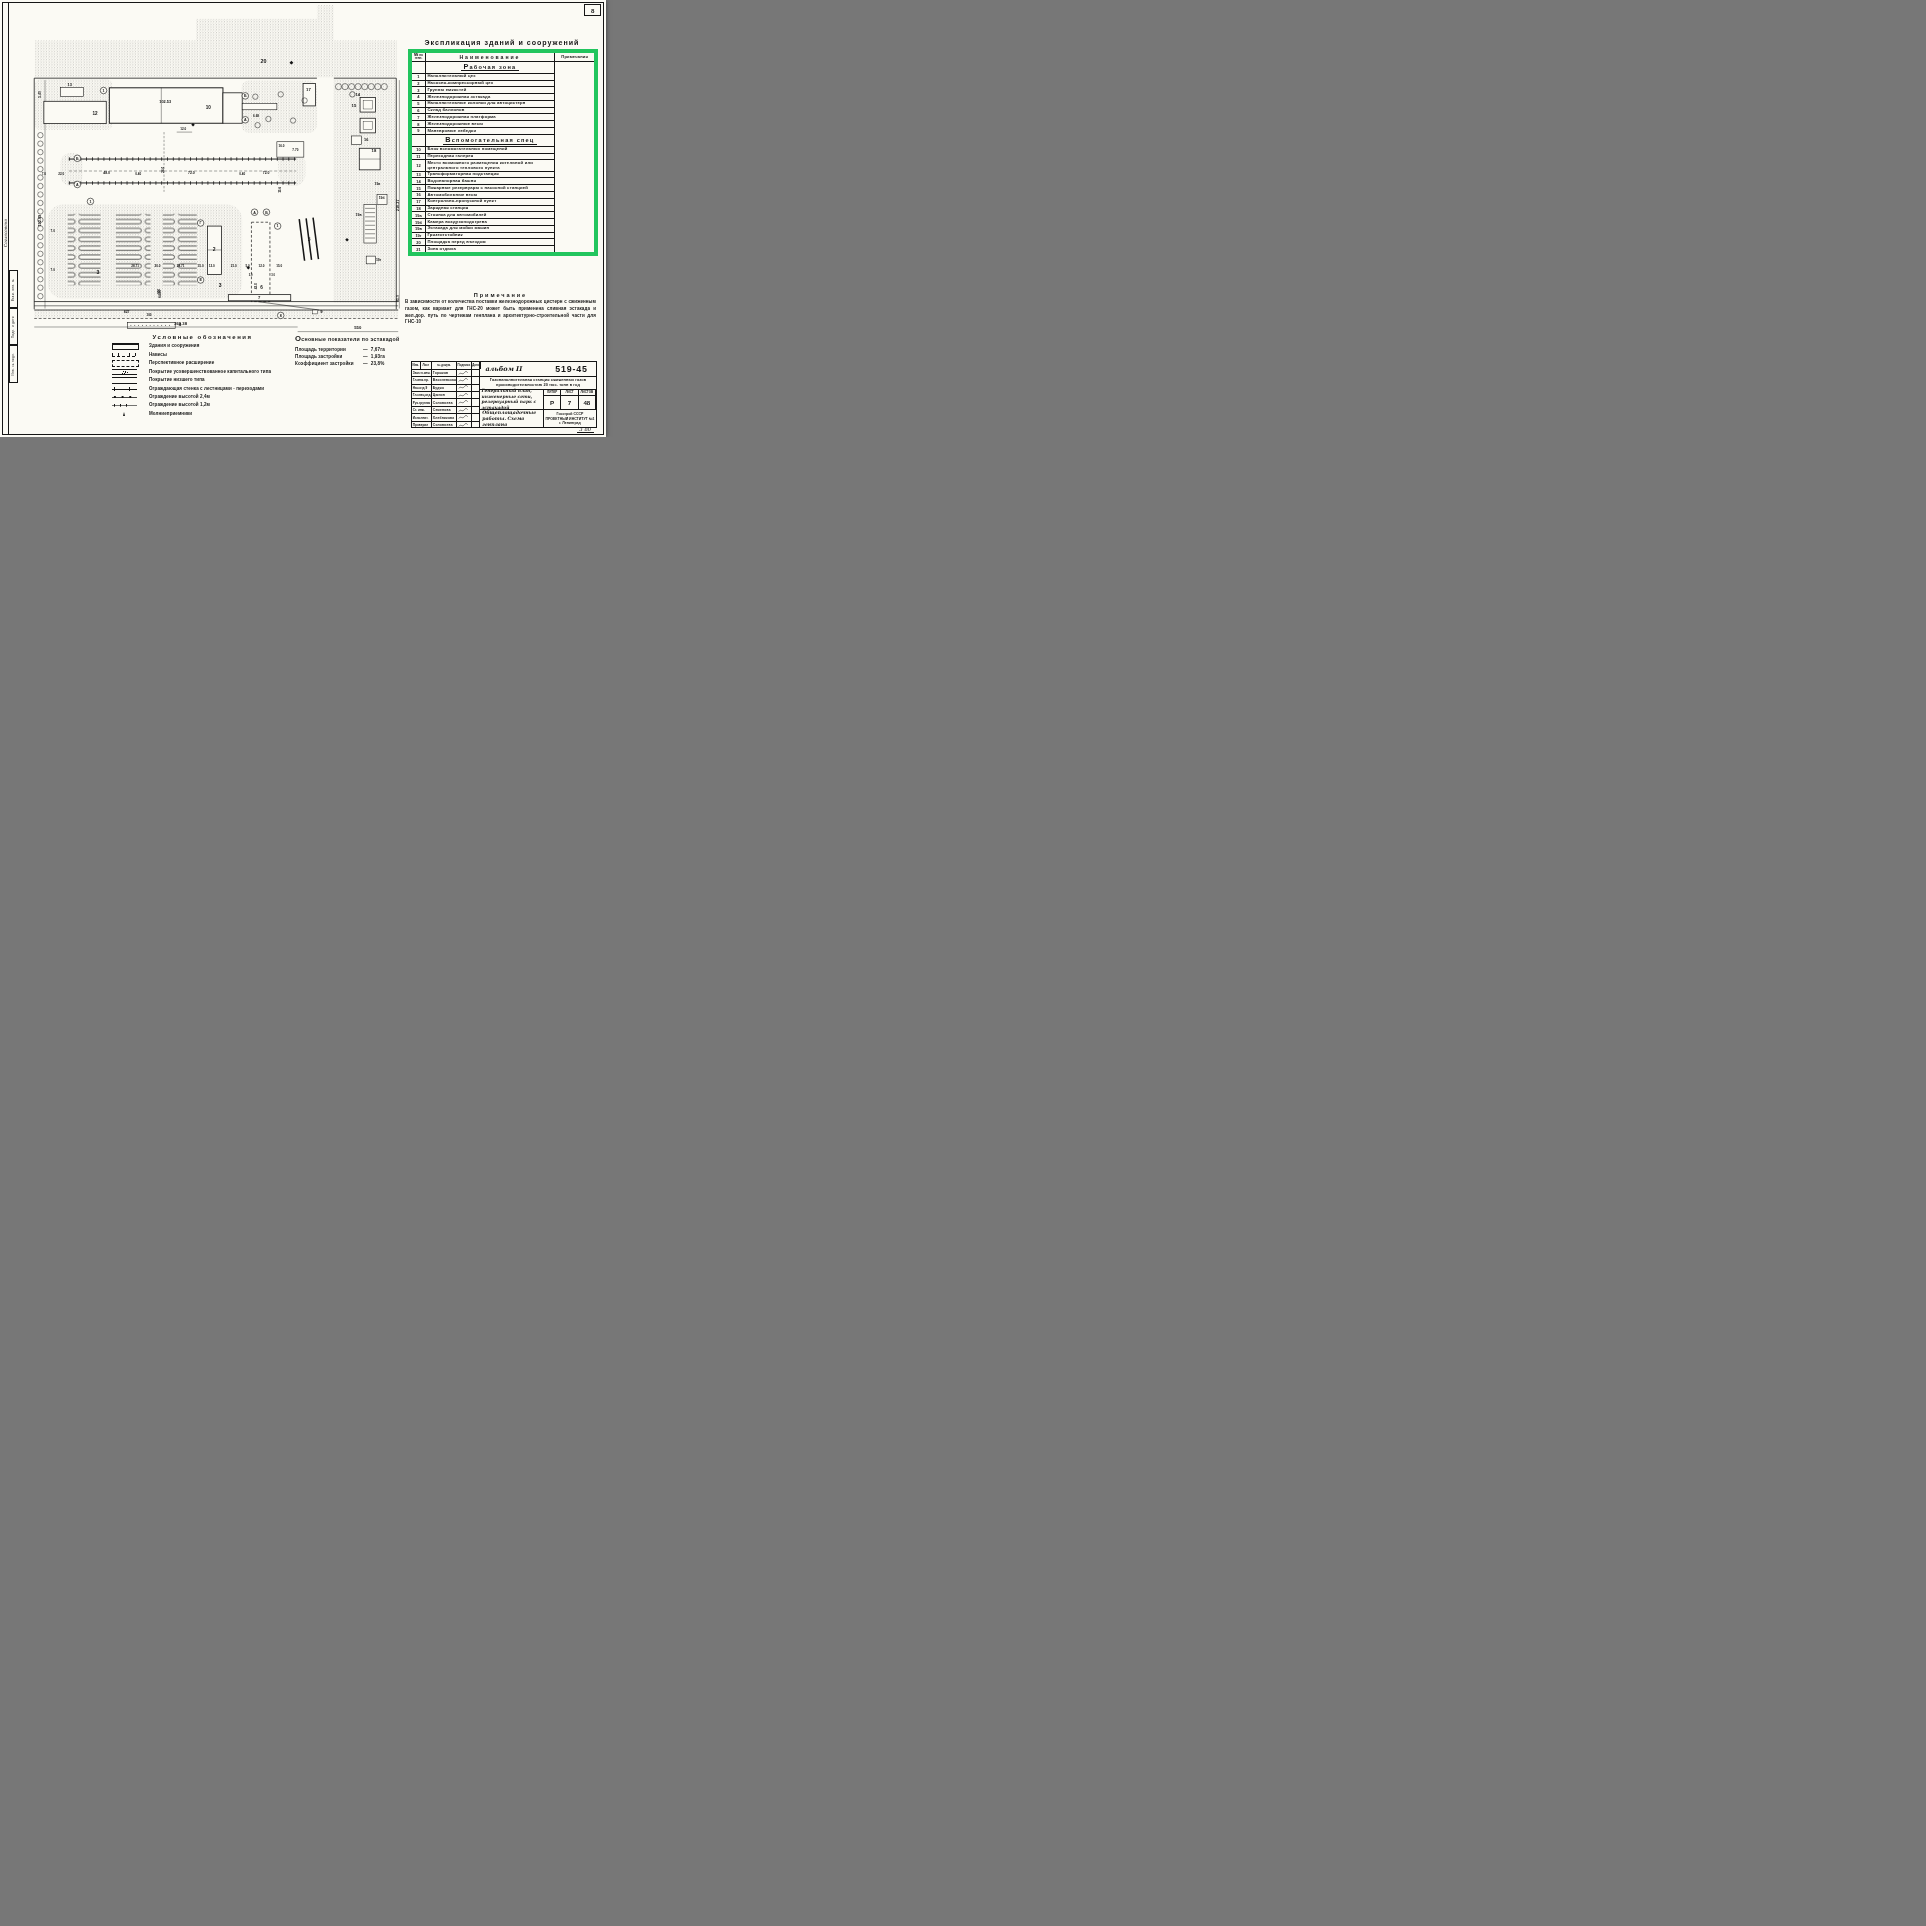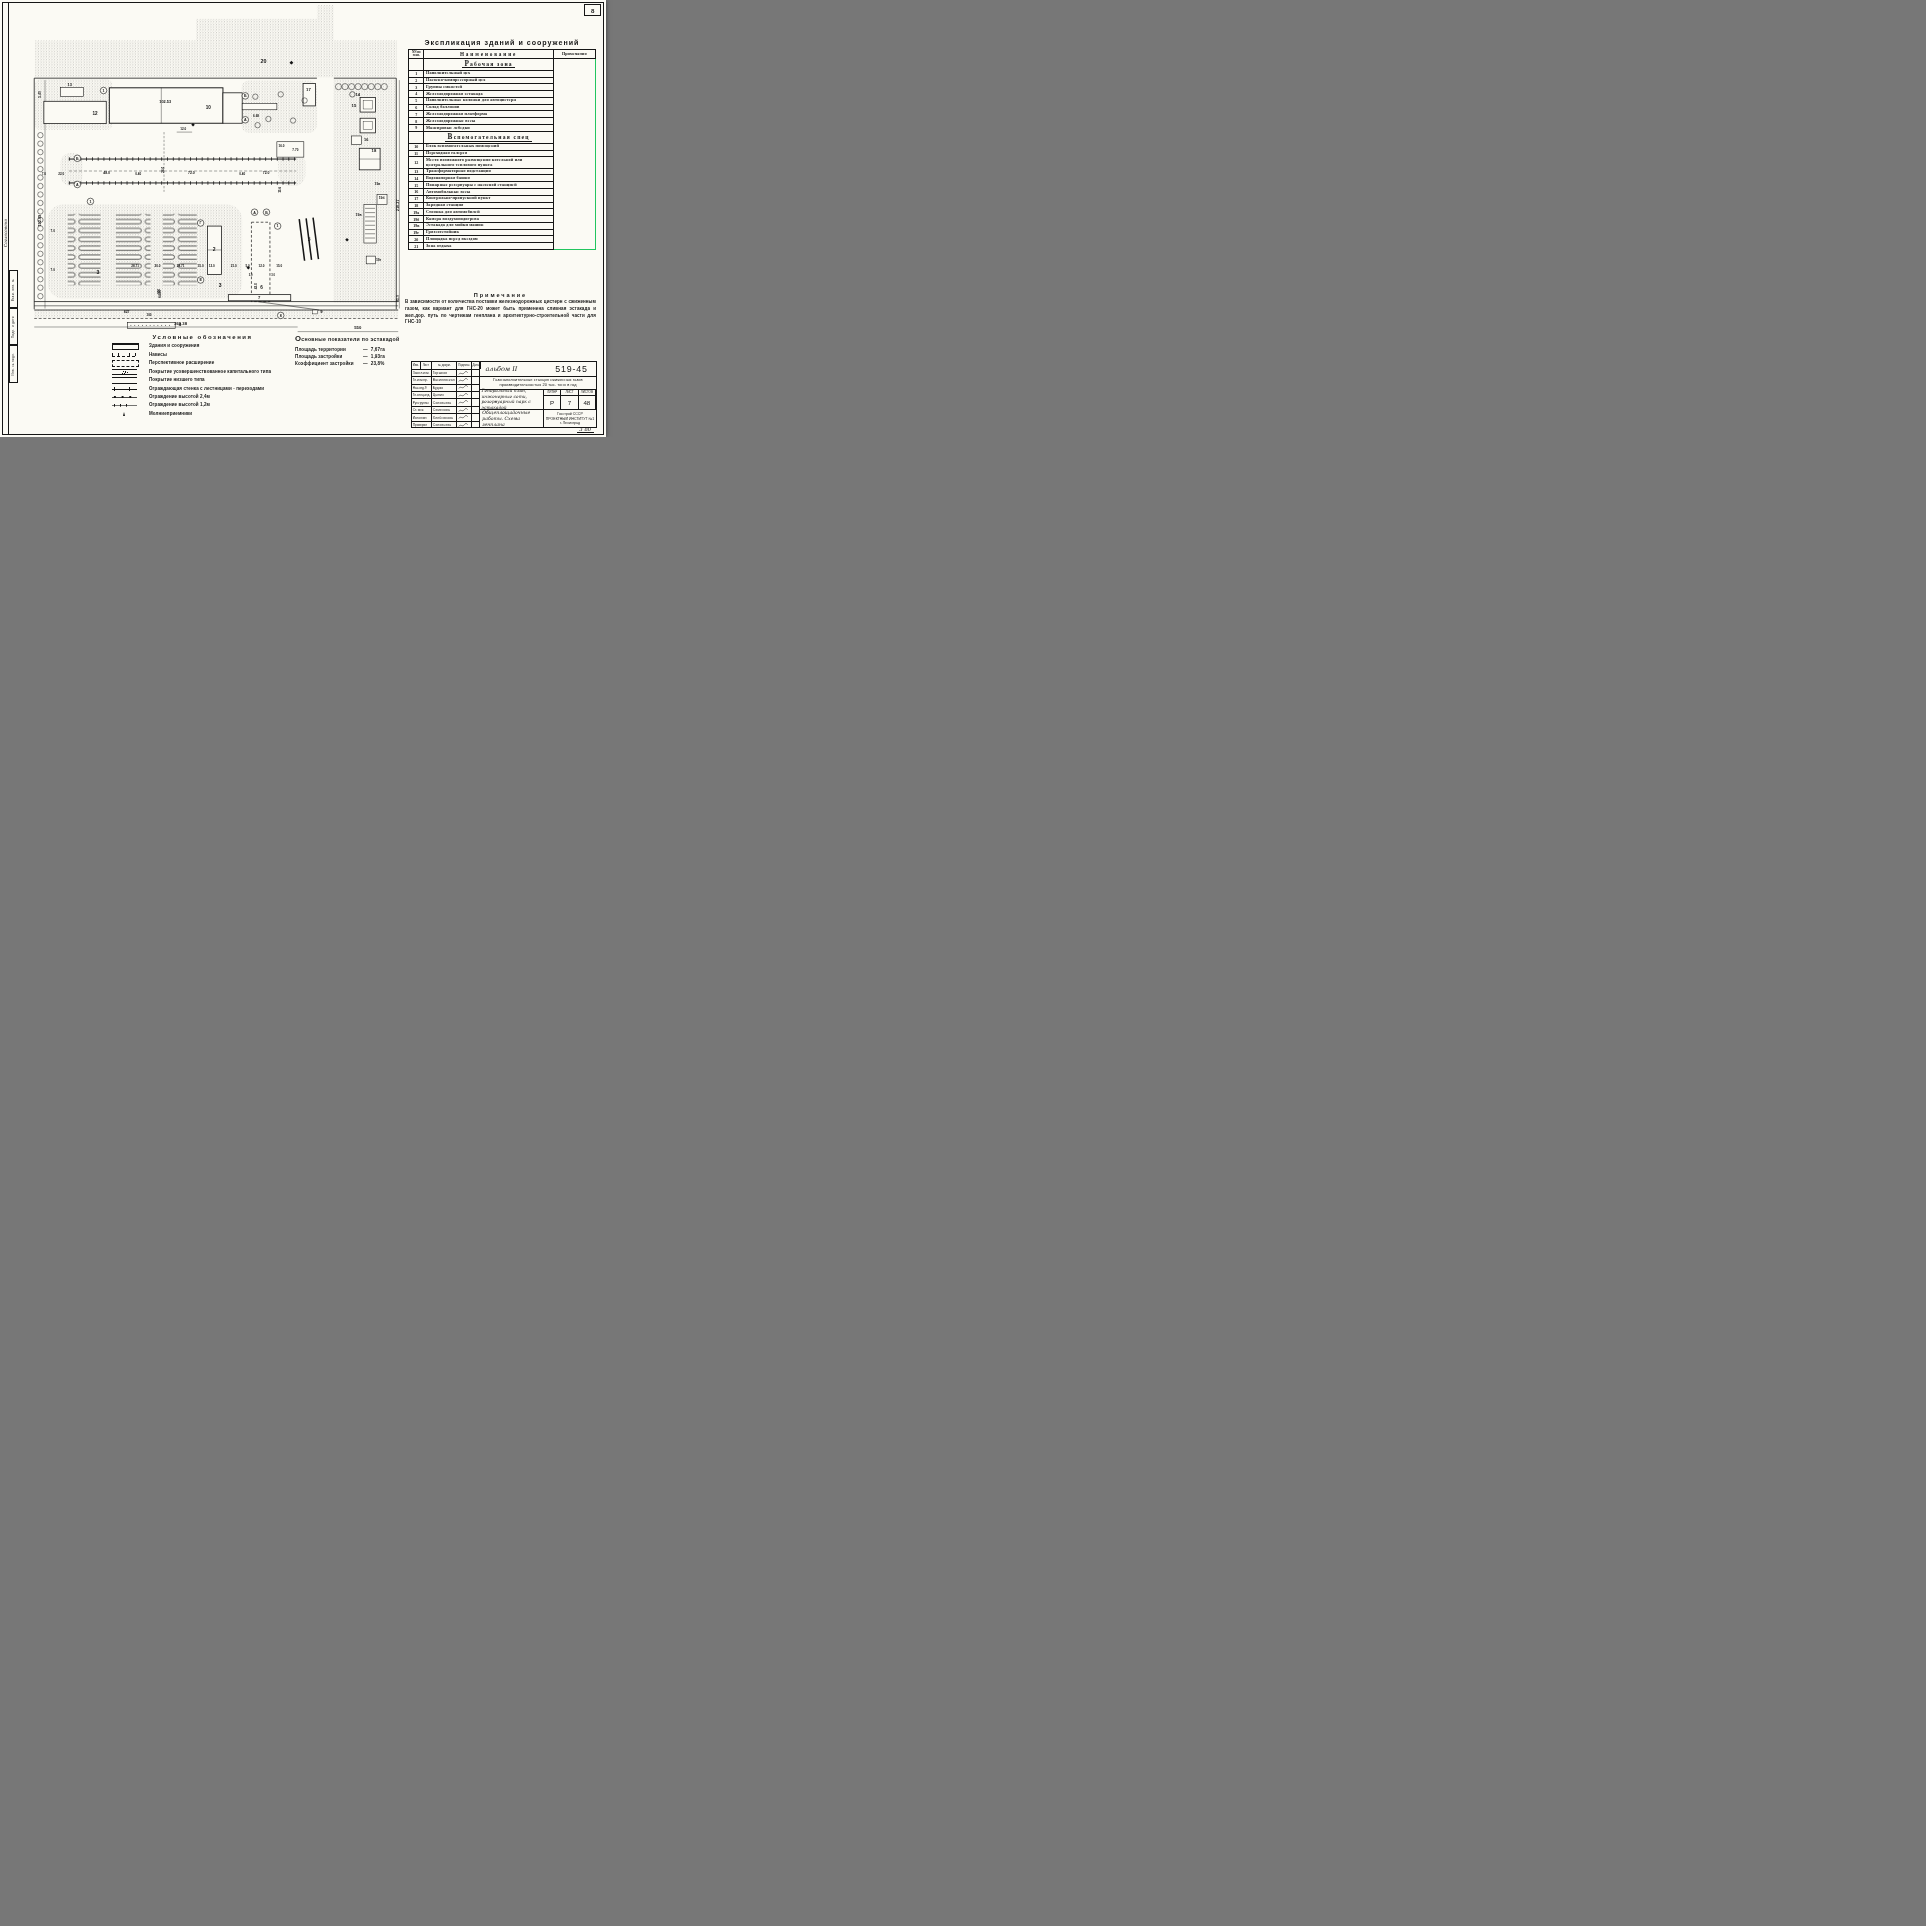--- a/index.html
+++ b/index.html
@@ -22,21 +22,21 @@
 
   
   .plan{position:absolute;left:10.8px;top:5.4px;width:390px;height:332px;}
   .plan svg{position:absolute;left:0;top:0;}
   .plan text{font-family:"Liberation Sans","DejaVu Sans",sans-serif;fill:#141414;}
 
   
   .explication{position:absolute;left:408px;top:39px;width:188px;}
   .explication h2{margin:0 0 2.3px 0;text-align:center;font-size:7.1px;font-weight:bold;
                   letter-spacing:1px;white-space:nowrap;}
-  table.expl{border-collapse:collapse;width:100%;border:1px solid #22c55e;table-layout:fixed;font-family:Liberation Serif, serif;}
+  table.expl{border-collapse:collapse;width:100%;border:4px solid #22c55e;table-layout:fixed;}
   table.expl col.c-num{width:15.4px;} table.expl col.c-name{width:129px;} table.expl col.c-note{width:42px;}
   table.expl th,table.expl td{border:0.7px solid #161616;padding:0.4px 1.5px;vertical-align:middle;}
   table.expl th{font-weight:bold;}
   .th-num{font-size:3.1px;line-height:1.05;text-align:center;}
   .th-name{font-size:5.2px;letter-spacing:1.9px;text-align:center;}
   .th-note{font-size:4px;letter-spacing:0.2px;text-align:center;}
   td.num{font-size:4px;text-align:center;font-weight:bold;}
   td.name{font-size:4.2px;letter-spacing:0.2px;font-weight:bold;line-height:1.12;}
   tr.zone td{padding:1.5px 0.8px;}
   tr.zone .zhead{display:block;text-align:center;font-size:5.6px;font-weight:bold;letter-spacing:1.2px;}
@@ -79,21 +79,21 @@
 
   
   .indicators{position:absolute;left:295px;top:334px;width:116px;}
   .indicators h3{margin:0 0 3.5px;font-size:5.2px;letter-spacing:0.3px;font-weight:bold;}
   .indicators h3::first-letter{font-size:7.7px;}
   .irow{display:flex;font-size:4.6px;font-weight:bold;margin-bottom:2.3px;letter-spacing:0.1px;}
   .ilabel{width:65px;} .idash{width:10.8px;text-align:center;} .ival{}
 
   
   .tb{position:absolute;left:411px;top:361px;width:184px;height:65px;border:1px solid #161616;
-      display:grid;grid-template-columns:68px 1fr;font-weight:normal;}
+      display:grid;grid-template-columns:68px 1fr;font-weight:bold;}
   .tb *{box-sizing:border-box;}
   .tb-left{border-right:0.8px solid #161616;display:flex;flex-direction:column;}
   .tb-lhead{display:grid;grid-template-columns:8.5px 11.6px 25px 14.6px 8.9px;height:7.7px;border-bottom:0.6px solid #161616;}
   .tb-lhead div{border-right:0.4px solid #161616;font-size:2.9px;display:flex;align-items:center;justify-content:center;}
   .tb-lrow{display:grid;grid-template-columns:20px 25px 14.6px 8.9px;flex:1;border-bottom:0.4px solid #161616;}
   .tb-lrow:last-child{border-bottom:none;}
   .tb-lrow div{border-right:0.4px solid #161616;font-size:3.1px;display:flex;align-items:center;padding-left:0.8px;overflow:hidden;}
   .tb-lrow .nm{font-size:3.3px;letter-spacing:0.2px;}
   .tb-right{display:flex;flex-direction:column;}
   .tb-r1{height:14.6px;border-bottom:0.8px solid #161616;display:flex;}

